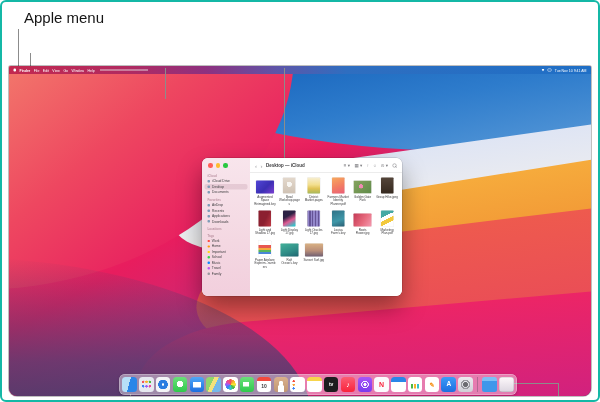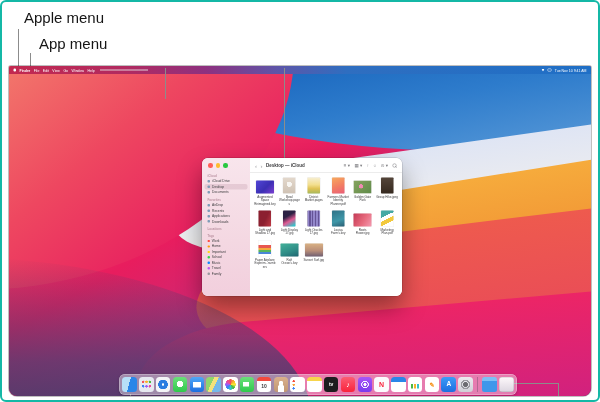--- a/index.html
+++ b/index.html
@@ -109,21 +109,20 @@
   .d-icon[data-iname="trash-dock-icon"] { box-shadow: inset 0 0 0 0.5px rgba(0,0,0,0.18); border-radius: 3px; }
   .d-icon[data-iname="downloads-folder-dock-icon"] { border-radius: 2.5px; }
   .d-glyph { font-weight: bold; line-height: 1; font-size: 6px; }
 </style>
 </head>
 <body>
 
 <div class="figure">
 
   <div class="ann ann-apple">Apple menu</div>
-  <div class="ann ann-app">App menu</div>
   <div class="callout-v line-apple"></div>
   <div class="callout-v line-app"></div>
 
   <div class="desktop">
     <div class="wp wp-base"></div>
     <div class="wp wp-blue"></div>
     <div class="wp wp-white"></div>
     <div class="wp wp-orange"></div>
     <div class="wp wp-coral"></div>
     <div class="wp wp-pink"></div>

